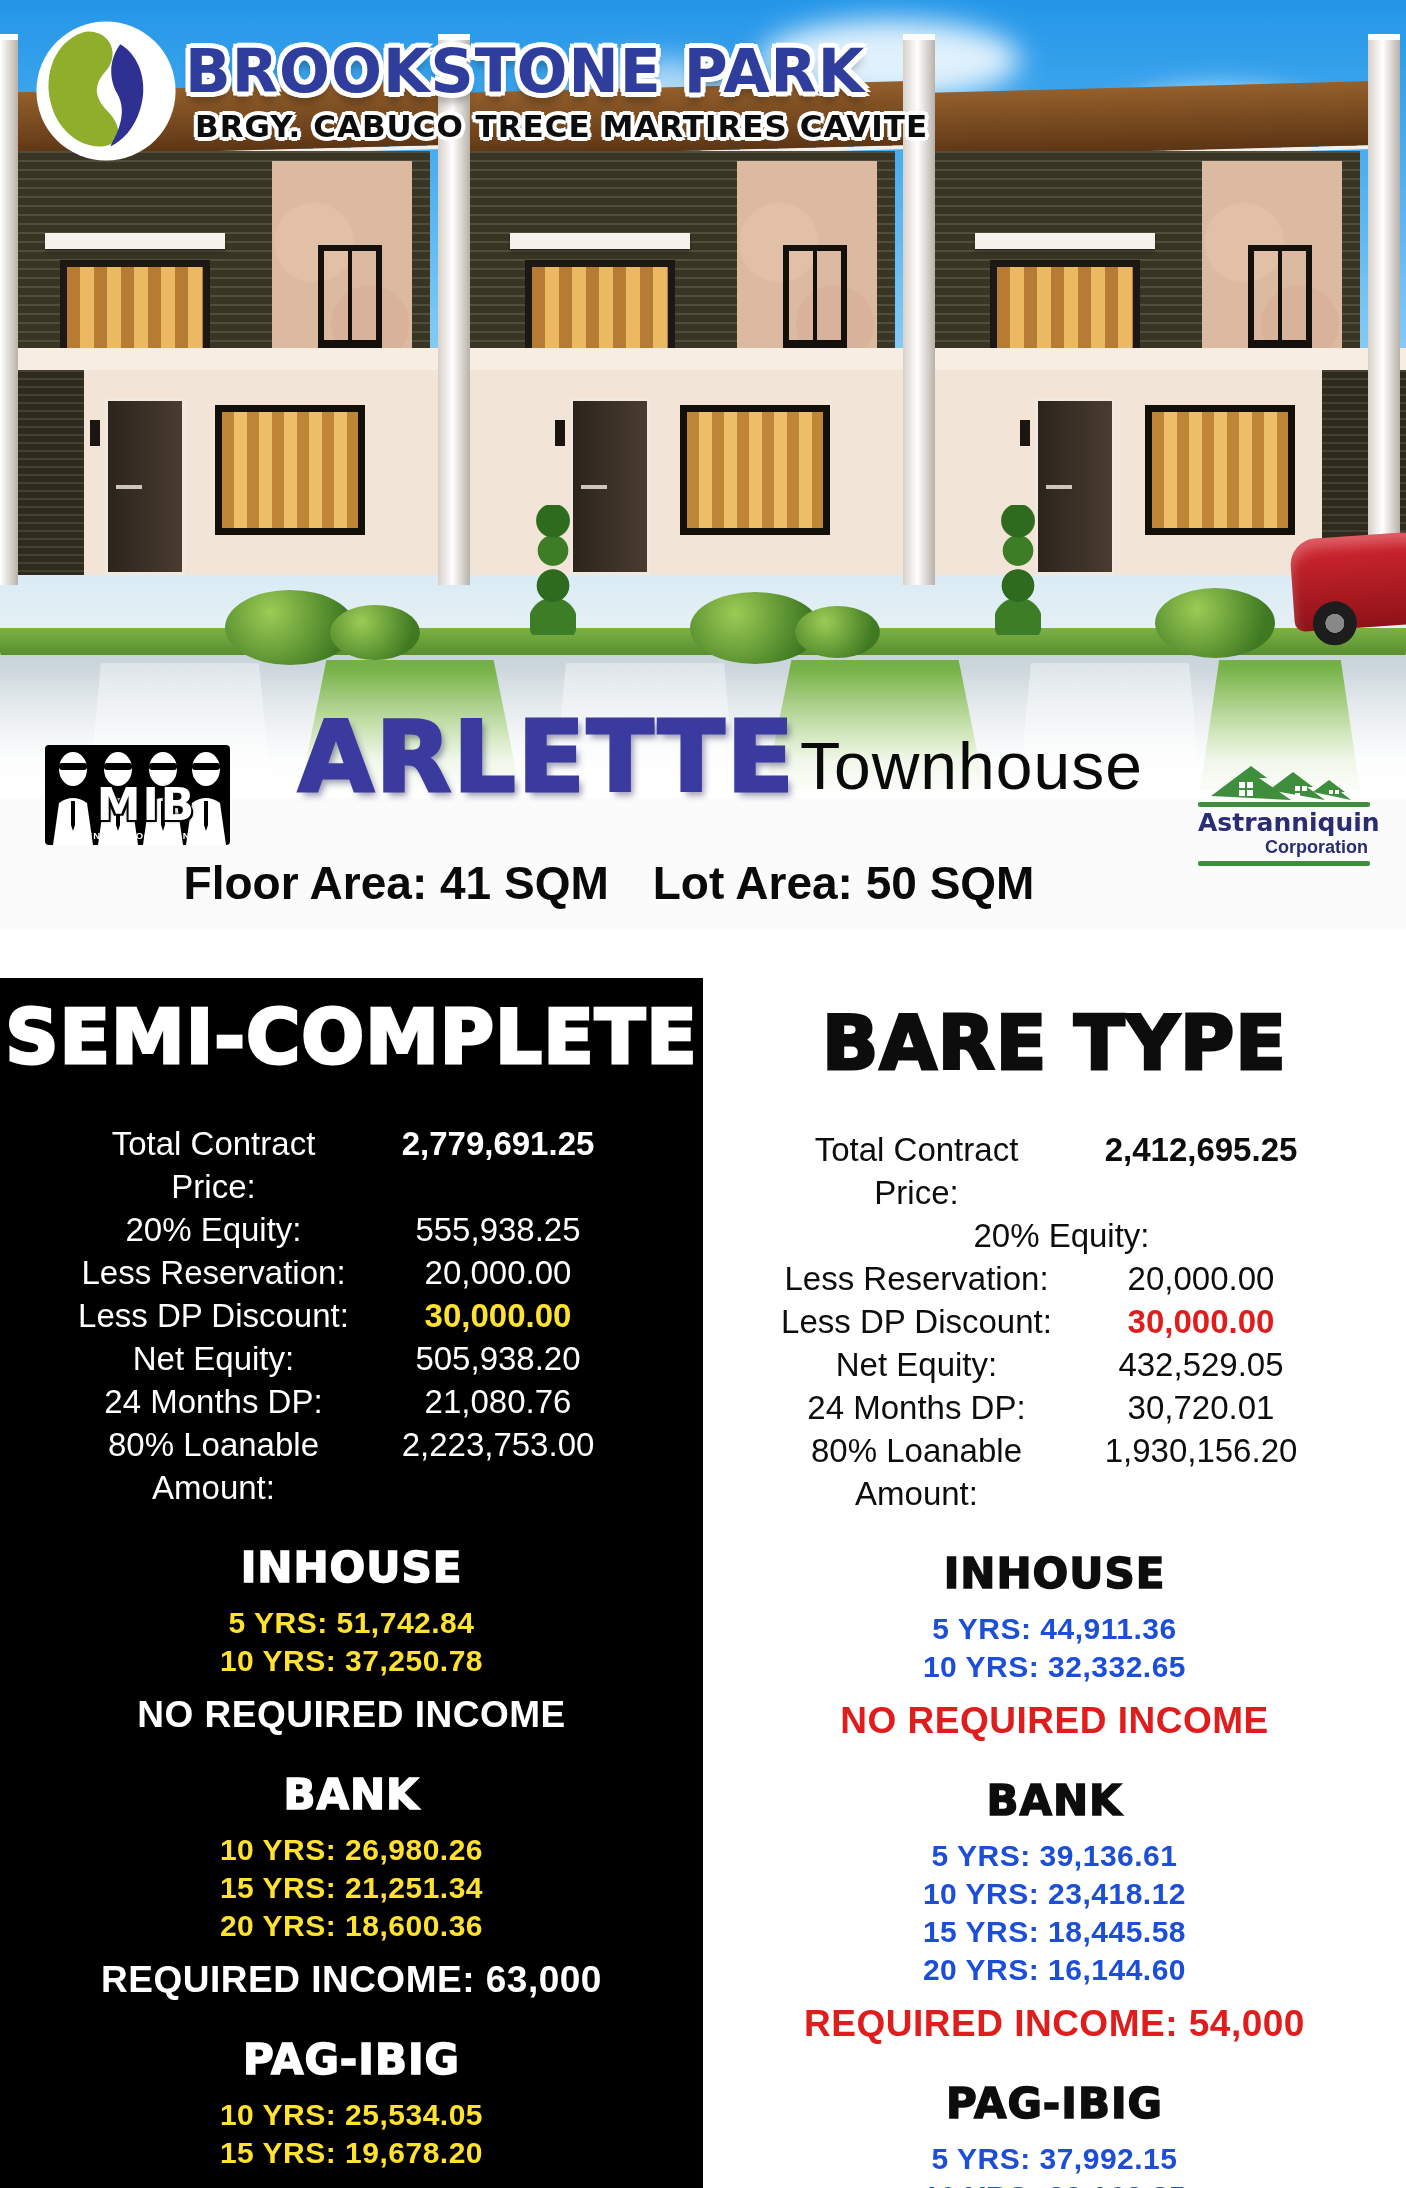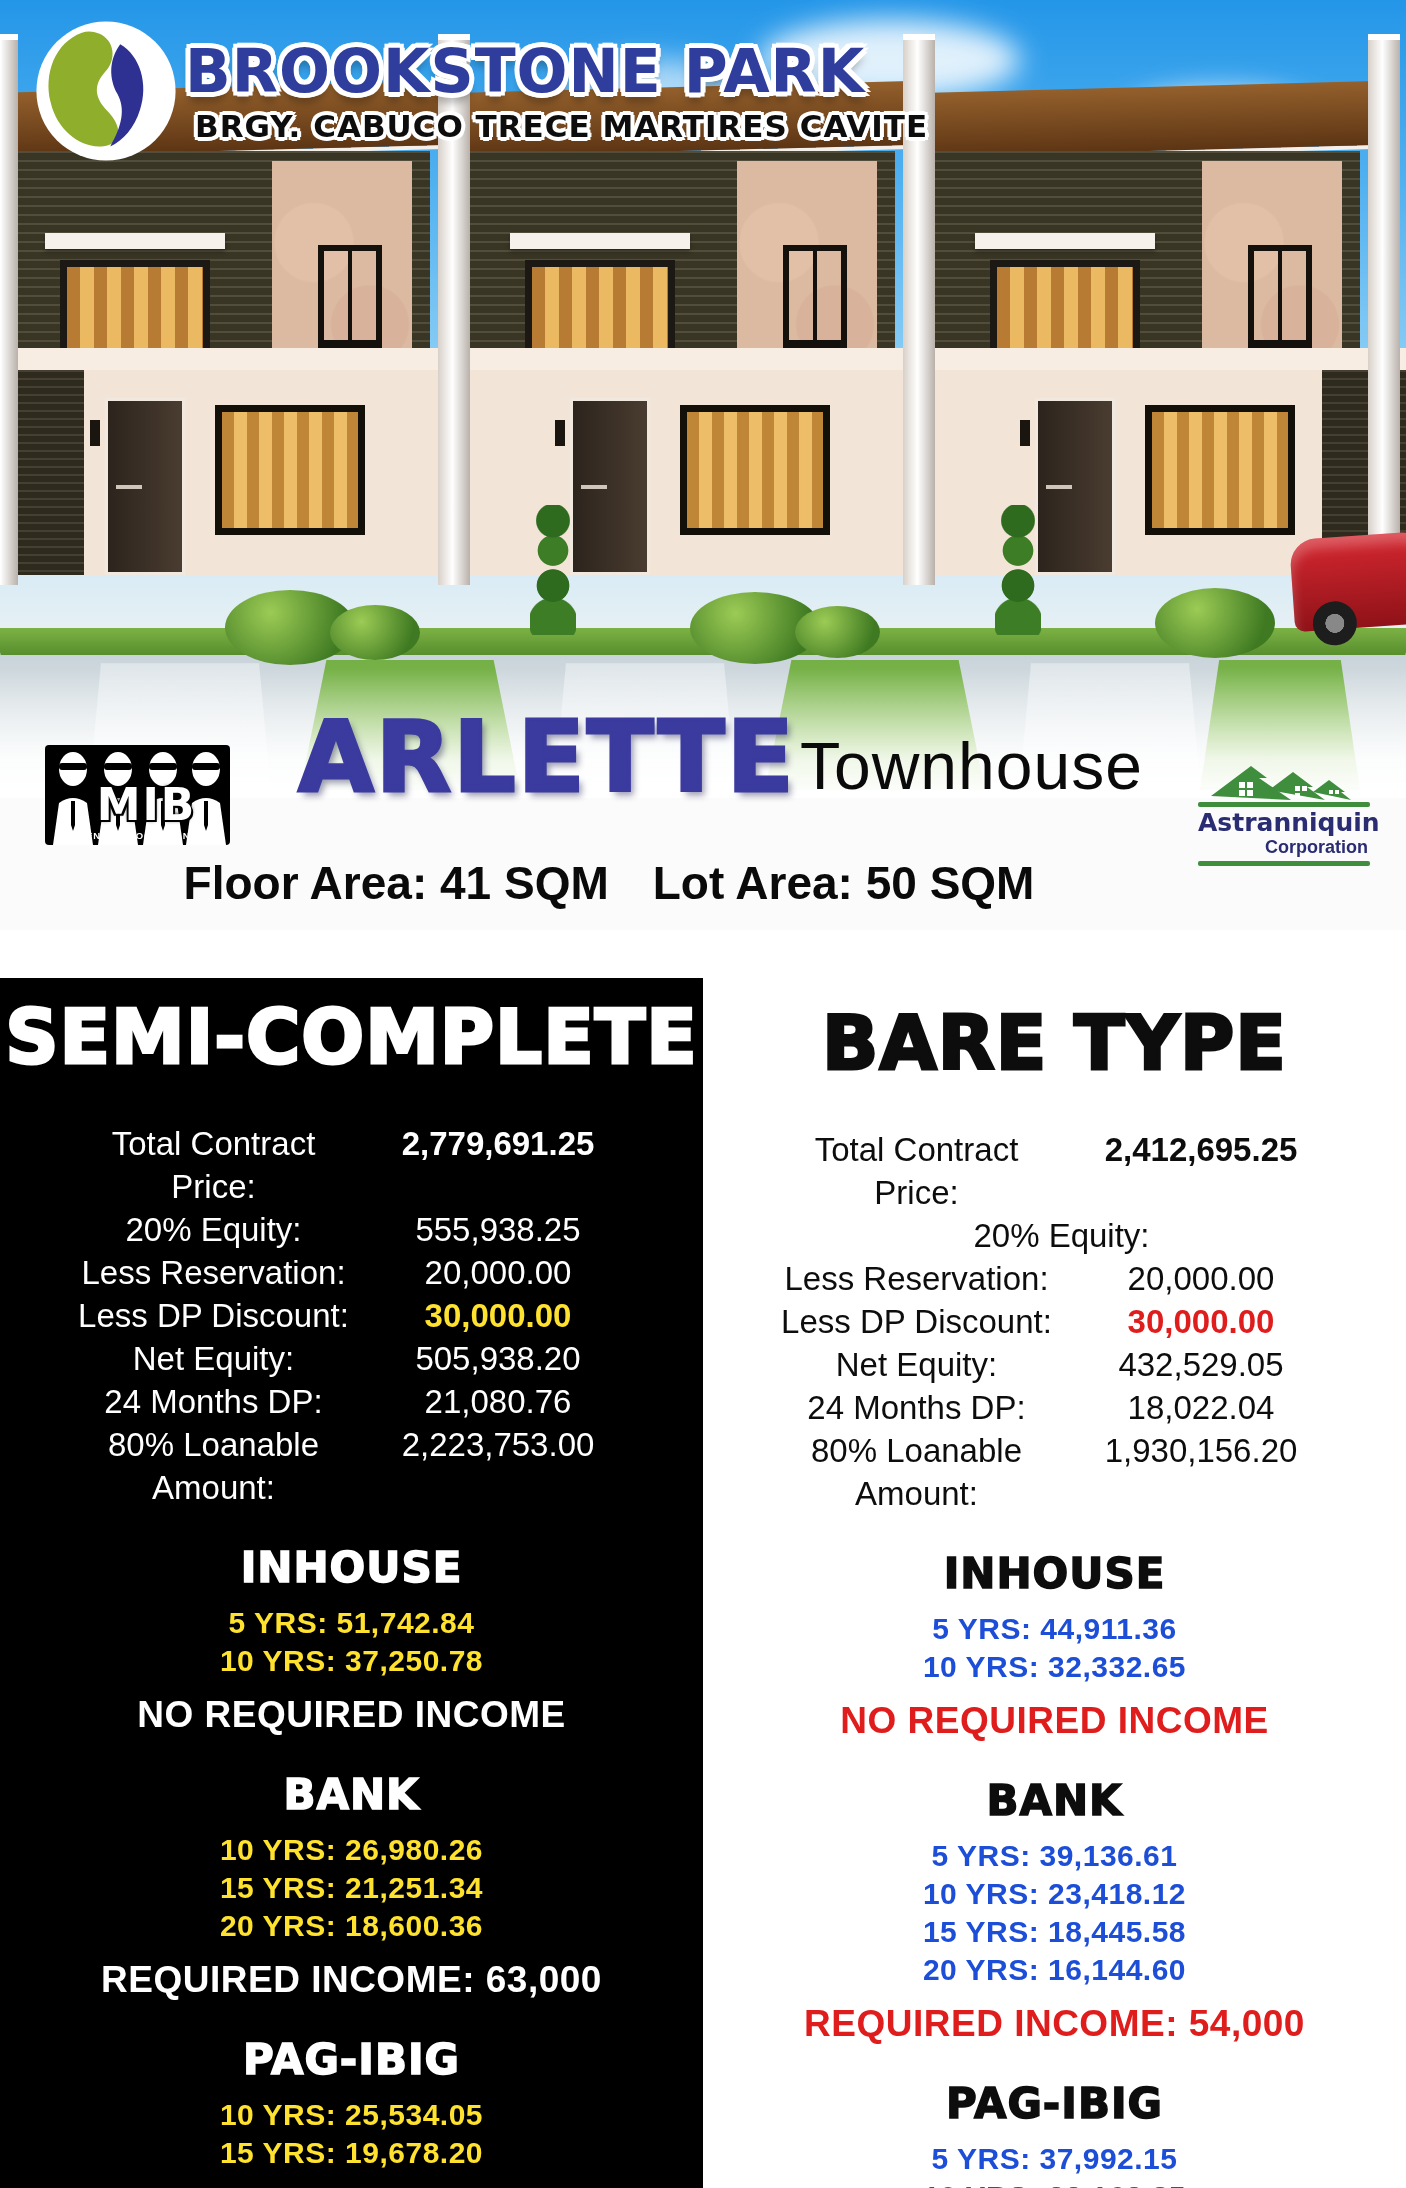--- a/index.html
+++ b/index.html
@@ -350,21 +350,21 @@
       <div class="pr">
           <span class="pl">Less DP Discount:</span>
           <span class="pv hl">30,000.00</span>
         </div>
       <div class="pr">
           <span class="pl">Net Equity:</span>
           <span class="pv">432,529.05</span>
         </div>
       <div class="pr">
           <span class="pl">24 Months DP:</span>
-          <span class="pv">18,022.04</span>
+          <span class="pv">30,720.01</span>
         </div>
       <div class="pr">
           <span class="pl">80% Loanable Amount:</span>
           <span class="pv">1,930,156.20</span>
         </div>
     </div>
 
     <div>
       <h3 class="sec-title">INHOUSE</h3>
       <div class="sec-rows">

